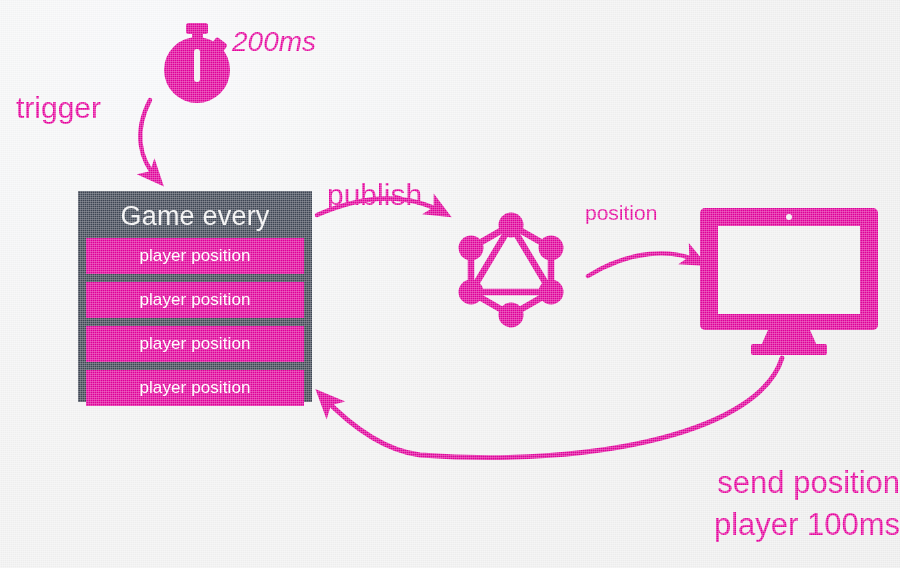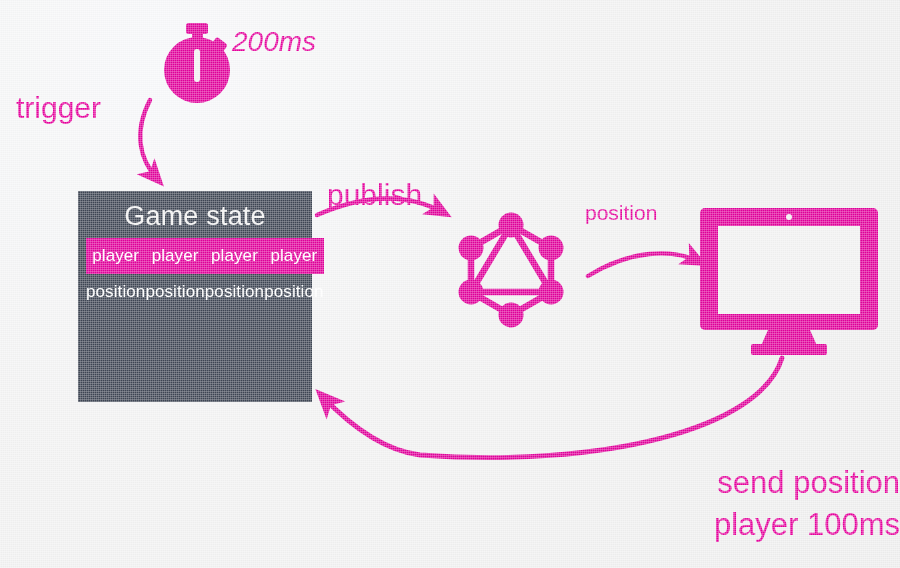--- a/index.html
+++ b/index.html
@@ -50,23 +50,22 @@
     color: #f2f2f2;
     font-size: 27px;
     font-weight: 400;
     text-align: center;
     letter-spacing: .2px;
     line-height: 40px;
     height: 42px;
   }
   .gs-rows {
     display: flex;
-    flex-direction: row;
-    gap: 0;
-    align-items: flex-end;
+    flex-direction: column;
+    gap: 8px;
   }
   .gs-row {
     background: #e0009a;
     height: 36px;
     line-height: 36px;
     text-align: center;
     color: #ffffff;
     font-size: 17px;
     letter-spacing: .1px;
   }
@@ -137,21 +136,21 @@
     <g>
       <rect x="700" y="208" width="178" height="122" rx="5" fill="#e0009a"></rect>
       <rect x="718" y="226" width="142" height="88" fill="#f1f1f1"></rect>
       <circle cx="789" cy="217" r="3" fill="#f1f1f1"></circle>
       <path d="M768,330 L810,330 L818,348 L760,348 Z" fill="#e0009a"></path>
       <rect x="751" y="344" width="76" height="11" rx="2" fill="#e0009a"></rect>
     </g>
   </svg>
 
   <div class="gs-box">
-    <div class="gs-title">Game state</div>
+    <div class="gs-title">Game every</div>
     <div class="gs-rows">
       <div class="gs-row">player position</div>
       <div class="gs-row">player position</div>
       <div class="gs-row">player position</div>
       <div class="gs-row">player position</div>
     </div>
   </div>
 
   <div class="lbl lbl-200ms">200ms</div>
 

